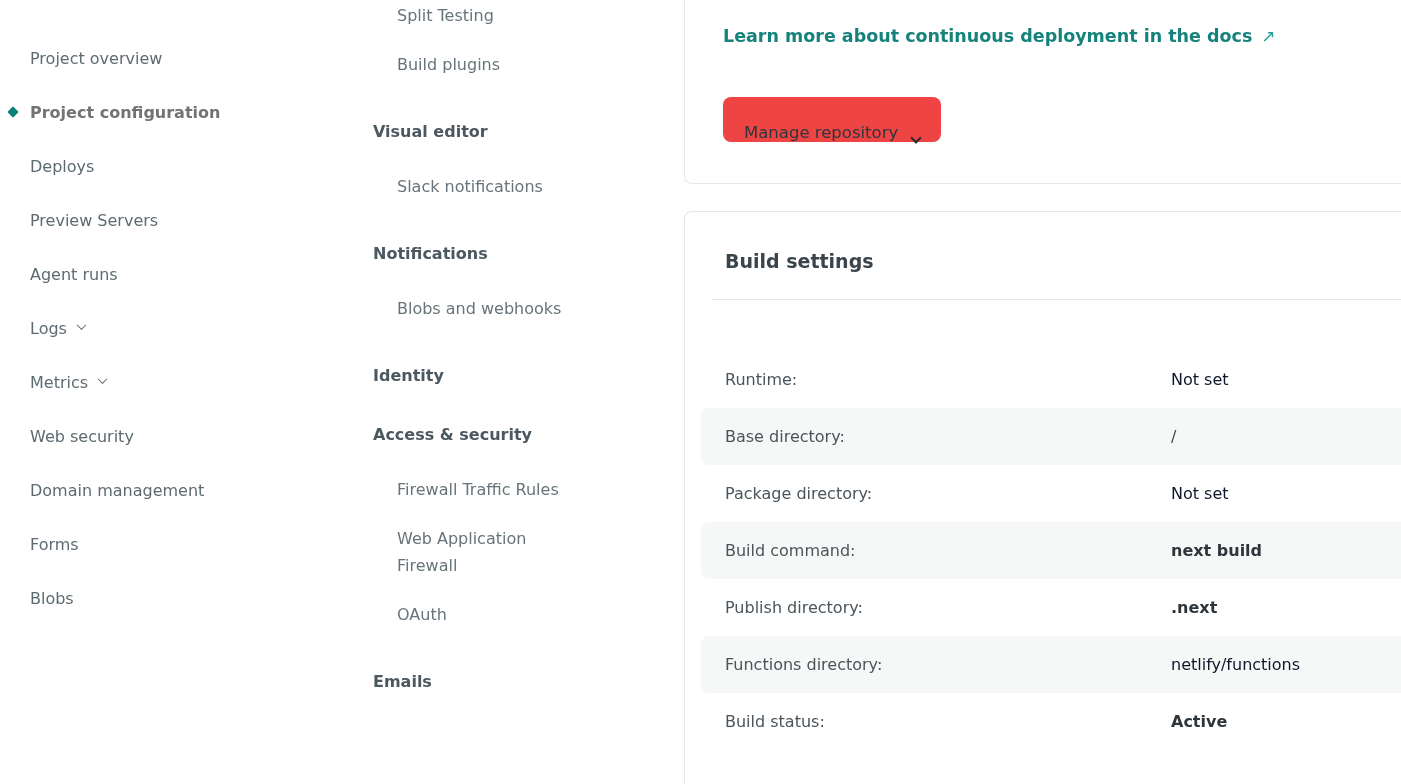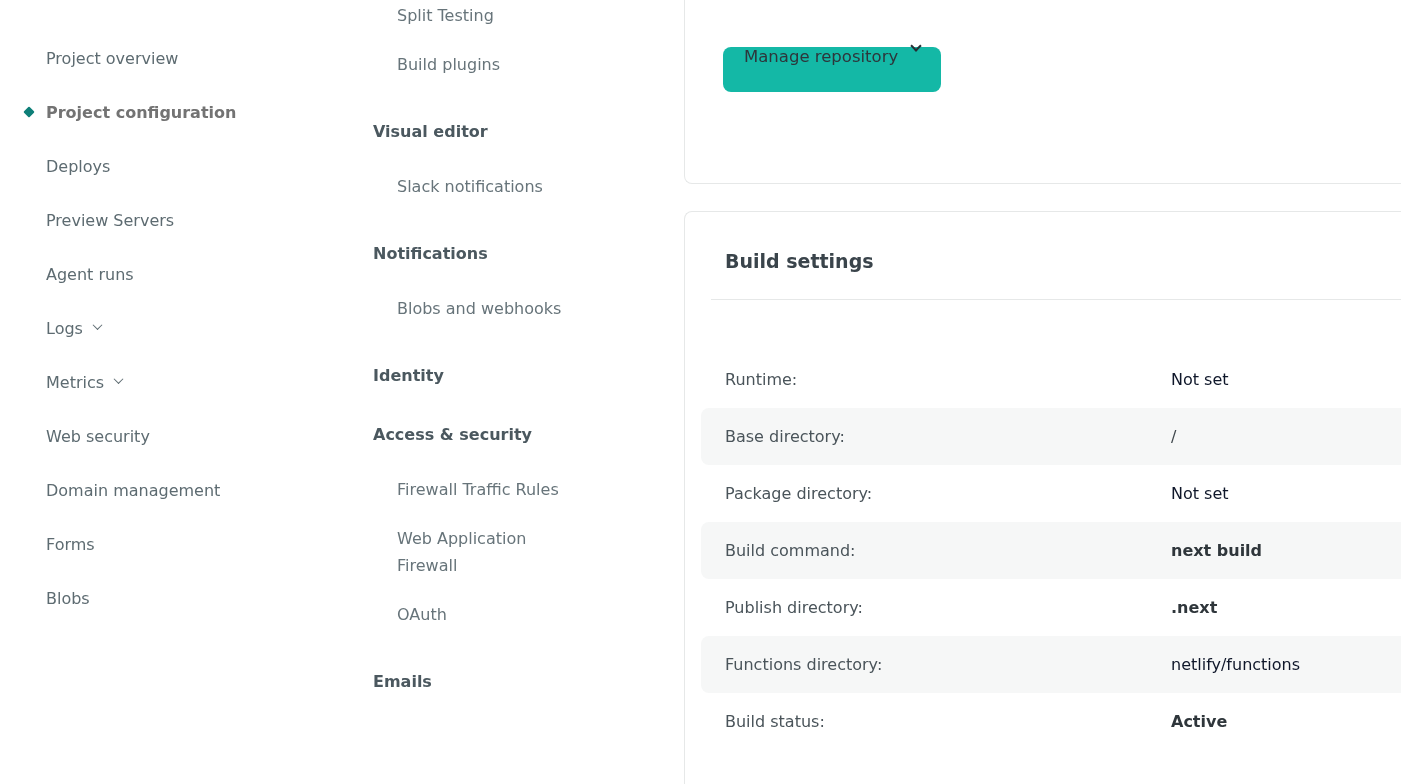--- a/index.html
+++ b/index.html
@@ -6,21 +6,21 @@
   html, body {
     width: 1401px; height: 784px;
     background: #ffffff;
     overflow: hidden;
     font-family: "DejaVu Sans", "Liberation Sans", sans-serif;
     -webkit-font-smoothing: antialiased;
   }
   .columns { display: flex; width: 1401px; height: 784px; }
 
   
-  .sidebar { width: 356px; flex-shrink: 0; padding-top: 47px; padding-left: 16px; }
+  .sidebar { width: 356px; flex-shrink: 0; padding-top: 47px; }
   .side-item {
     position: relative;
     height: 22px;
     margin-bottom: 32px;
     padding-left: 30px;
     display: flex; align-items: center;
     font-size: 16px; color: #5d6b71;
     cursor: pointer; white-space: nowrap;
   }
   .side-item.active { color: #737373; font-weight: 700; }
@@ -61,24 +61,24 @@
     border-radius: 0 0 0 8px;
     padding: 22px 0 0 38px;
   }
   .docs-link {
     display: inline-flex; align-items: baseline;
     font-size: 17.5px; line-height: 28px; font-weight: 700;
     color: #15837c; text-decoration: none; cursor: pointer;
   }
   .ext-arrow { font-weight: 400; font-size: 17px; margin-left: 9px; color: #2ba094; }
   .btn {
-    margin-top: 25px;
-    display: inline-flex; align-items: flex-start;
+    margin-top: 47px;
+    display: inline-flex; align-items: flex-end;
     height: 45px; padding: 0 21px;
-    background: #14b8a6; border: none; border-radius: 8px;
+    background: #ef4444; border: none; border-radius: 8px;
     font-family: inherit; font-size: 16.5px; color: #2d363b; font-weight: 500;
     cursor: pointer;
   }
   .btn-chev {
     display: inline-block; width: 8px; height: 8px;
     border-right: 2.2px solid #272f34; border-bottom: 2.2px solid #272f34;
     transform: rotate(45deg); margin-left: 14px; margin-top: -5px;
   }
   .card-settings {
     margin-top: 27px;
@@ -159,20 +159,24 @@
     <div class="sub-item header">Access &amp; security</div>
     <div class="sub-item sub">Firewall Traffic Rules</div>
     <div class="sub-item sub">Web Application Firewall</div>
     <div class="sub-item sub">OAuth</div>
     <div class="sub-item header">Emails</div>
   </nav>
 
   <main class="main">
 
     <section class="card card-top">
+      <a class="docs-link">
+        <span>Learn more about continuous deployment in the docs</span>
+        <span class="ext-arrow">↗</span>
+      </a>
       <div>
         <button class="btn">
           <span>Manage repository</span>
           <span class="btn-chev"></span>
         </button>
       </div>
     </section>
 
     <section class="card card-settings">
       <h2>Build settings</h2>

